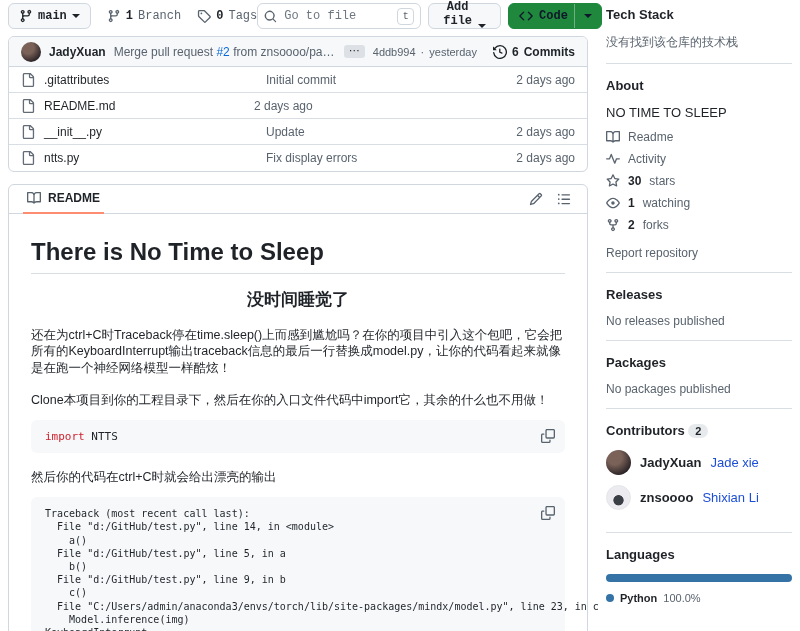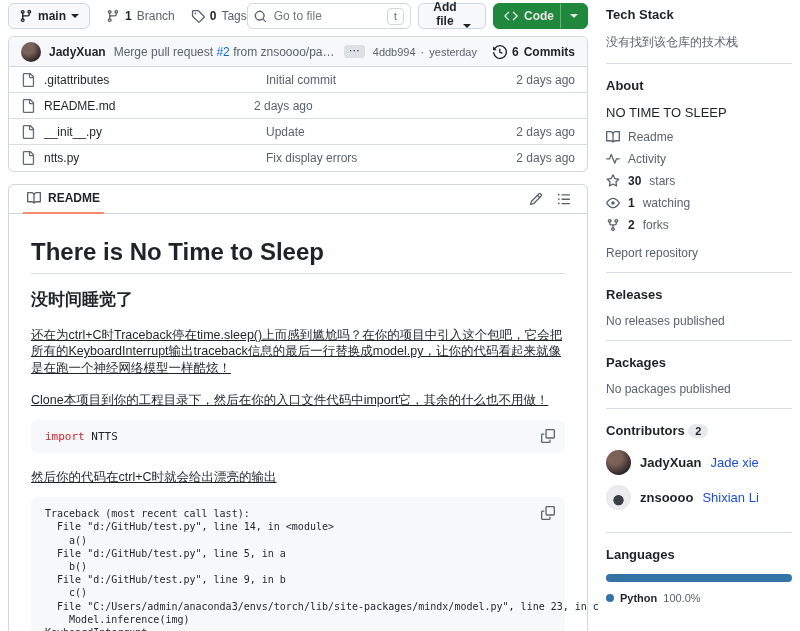--- a/index.html
+++ b/index.html
@@ -10,21 +10,21 @@
     font-family:"Liberation Sans","DejaVu Sans",sans-serif;
     font-size:12px;
   }
   .page { display:flex; gap:14px; padding:2px 6px 0 8px; }
   .main { width:580px; flex:none; }
   .sidebar { flex:1; min-width:0; padding:3px 2px 0 4px; }
 
   svg { display:block; flex:none; }
 
   
-  .toolbar { display:flex; align-items:center; justify-content:space-between; height:28px; margin-bottom:6px; }
+  .toolbar { display:flex; align-items:center; justify-content:space-between; height:28px; margin-bottom:6px;font-family:Liberation Mono, monospace; }
   .tleft { display:flex; align-items:center; gap:16px; }
   .branch-btn {
     display:flex; align-items:center; gap:5px; height:26px; padding:0 10px;
     background:#f6f8fa; border:1px solid #d0d7de; border-radius:6px;
     font-size:12px; font-weight:700; color:#1f2328; cursor:pointer;
     font-family:inherit;
   }
   .caret { width:0; height:0; border-left:4px solid transparent; border-right:4px solid transparent; border-top:4px solid currentColor; display:inline-block; }
   .counter { display:flex; align-items:center; gap:5px; color:#59636e; font-size:12px; cursor:pointer; }
   .counter b { color:#1f2328; font-weight:700; }
@@ -44,21 +44,21 @@
     font-size:10px; color:#59636e; flex:none;
   }
   .btn {
     display:flex; align-items:flex-end; gap:6px; height:26px; padding:0 14px;
     background:#f6f8fa; border:1px solid #d0d7de; border-radius:6px;
     font-size:12px; font-weight:600; color:#1f2328; cursor:pointer; font-family:inherit;
   }
   .btn-green {
     display:flex; align-items:center; height:26px; padding:0 0 0 10px;
     background:#1f883d; border:1px solid #1f883d; border-radius:6px;
-    color:#e5e5e5; font-size:12px; font-weight:600; cursor:pointer; font-family:inherit;
+    color:#0f172a; font-size:12px; font-weight:600; cursor:pointer; font-family:inherit;
   }
   .btn-green .lbl { margin:0 6px 0 6px; }
   .btn-green .caret-wrap { padding:0 9px; height:100%; display:flex; align-items:center; border-left:1px solid rgba(255,255,255,0.35); }
 
   
   .file-box { border:1px solid #d0d7de; border-radius:6px; overflow:hidden; background:#fff; }
   .commit-bar {
     height:30px; background:#f6f8fa; border-bottom:1px solid #d0d7de;
     display:flex; align-items:center; padding:0 12px; gap:8px; font-size:12px;
   }
@@ -87,22 +87,22 @@
   .readme-tab {
     display:flex; align-items:center; gap:7px; height:29px; padding:0 4px;
     font-size:12px; font-weight:600; color:#1f2328; border-bottom:2px solid #fd8c73; cursor:pointer;
   }
   .readme-tab svg { color:#59636e; }
   .head-icons { display:flex; align-items:center; gap:14px; padding-right:16px; color:#59636e; }
   .icon-btn { background:none; border:none; padding:0; color:#59636e; cursor:pointer; }
 
   .readme-body { padding:16px 22px 24px; }
   .md-title { font-size:24px; font-weight:600; margin:8px 0 10px; padding-bottom:7px; border-bottom:1px solid #d8dee4; }
-  .md-h2 { font-size:17px; font-weight:700; margin:14px 0 9px; }
-  .md-p { font-size:12.5px; line-height:1.3; margin:16px 0 12px;text-decoration:underline; }
+  .md-h2 { font-size:17px; font-weight:700; margin:14px 0 9px;text-align:center; }
+  .md-p { font-size:12.5px; line-height:1.3; margin:16px 0 12px; }
   .codeblock {
     position:relative; background:#f6f8fa; border-radius:6px;
     padding:10px 14px; margin:2px 0 12px;
     font-family:"DejaVu Sans Mono","Liberation Mono",monospace;
   }
   .code-inline { font-size:11px; }
   .kw { color:#cf222e; }
   .codeblock pre { margin:0; font-size:10px; line-height:1.32; white-space:pre; color:#1f2328; font-family:inherit; }
   .copy-btn { position:absolute; top:7px; right:8px; background:none; border:none; padding:2px; color:#59636e; cursor:pointer; }
 

